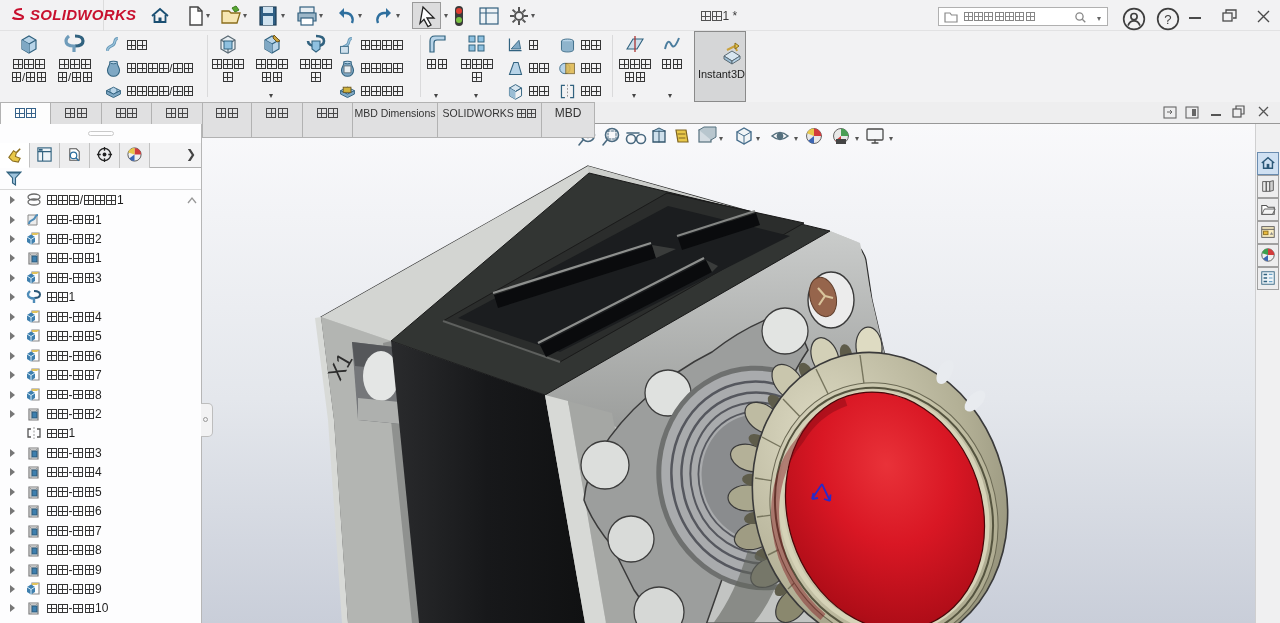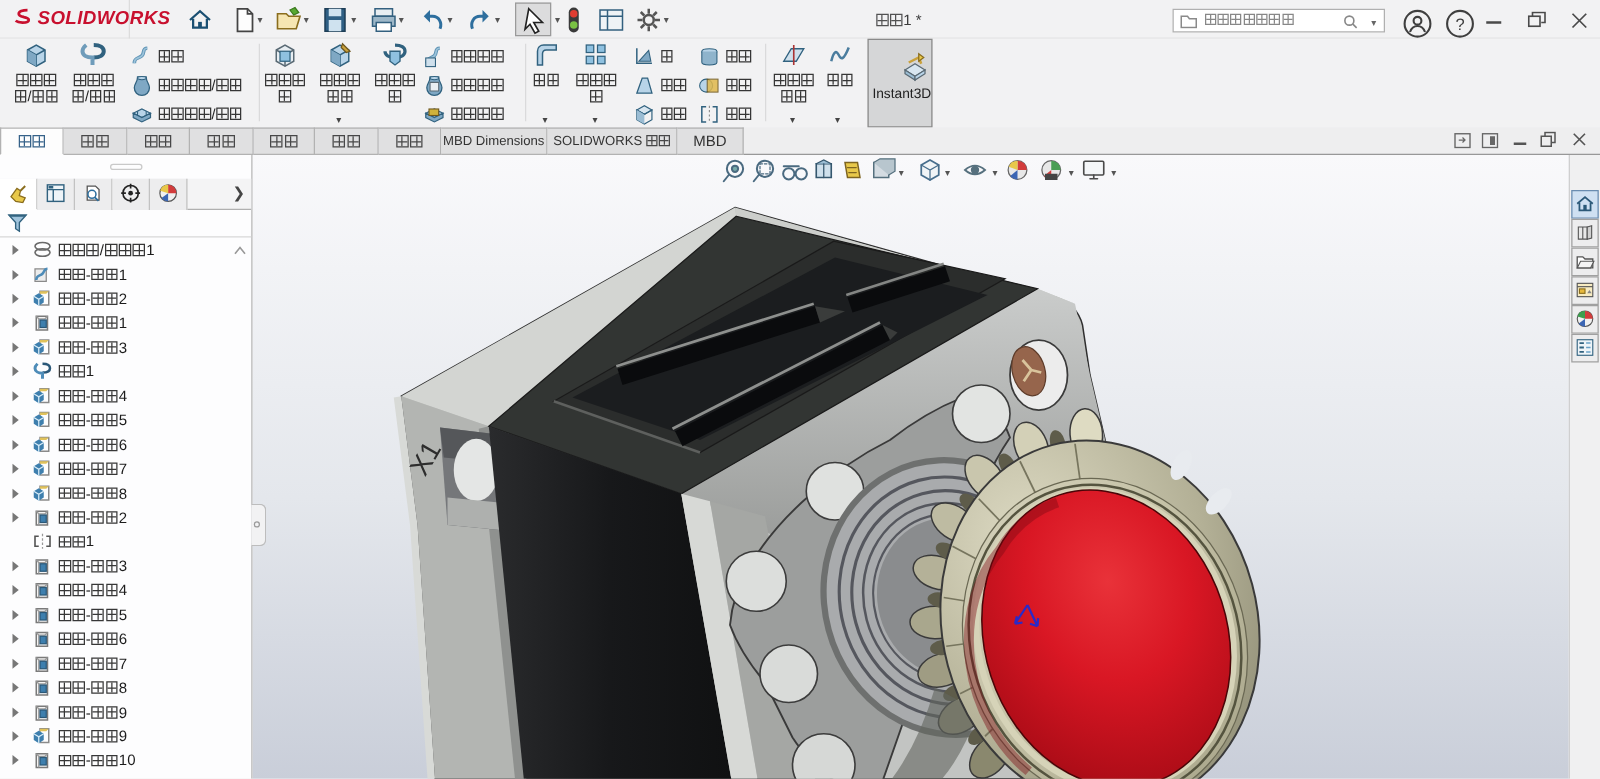--- a/index.html
+++ b/index.html
@@ -20,21 +20,21 @@
 
 #ribbon{position:absolute;top:31px;left:0;width:1280px;height:71px;background:#f2f2f3}
 #ribbon .rsep{position:absolute;top:4px;height:62px;width:1px;background:#dadadb}
 .rb{position:absolute;text-align:center;font-size:11.5px;color:#1d1d1d;line-height:13px}
 .rrow{position:absolute;font-size:11.5px;color:#1d1d1d;white-space:nowrap}
 .rrow svg{vertical-align:-6px;margin-right:3px}
 .darr{position:absolute;font-size:8px;color:#444}
 #i3d{position:absolute;left:694px;top:0px;width:52px;height:71px;background:#d5d6d7;border:1px solid #8a8a8a;text-align:right;font-size:11px;color:#222}
 
 #tabbar{position:absolute;top:102px;left:0;width:1280px;height:22px;background:#eeeeef;border-bottom:1px solid #989898}
-.tab{float:left;height:22px;white-space:nowrap;overflow:hidden;border:1px solid #b2b2b2;border-left:none;background:#e0e0e1;color:#333;text-align:center;font-size:12px;line-height:20px}
+.tab{float:left;height:36px;white-space:nowrap;overflow:hidden;border:1px solid #b2b2b2;border-left:none;background:#e0e0e1;color:#333;text-align:center;font-size:12px;line-height:20px}
 .tab.first{border-left:1px solid #b2b2b2}
 .tab.act{background:#fdfdfd;border-bottom:1px solid #fdfdfd;color:#1b4d7a}
 
 #lpanel{position:absolute;left:0;top:124px;width:202px;bottom:0;background:#fdfdfe;border-right:1px solid #b6b6b6}
 #ptabs{position:absolute;left:0;top:19px;width:201px;height:25px;border-bottom:1px solid #b0b0b0;background:#f4f4f5}
 .ptab{float:left;width:30px;height:25px;border-right:1px solid #c2c2c2;background:#ededee;text-align:center;padding-top:3px}
 .ptab.act{background:#fff;border-bottom:1px solid #fff}
 #filter{position:absolute;left:0;top:44px;width:201px;height:22px;border-bottom:1px solid #d8d8d8}
 .trow{position:absolute;left:0;width:200px;height:19px;font-size:12px;color:#1c1c1c;white-space:nowrap}
 .trow .ar{position:absolute;left:10px;top:5px;width:0;height:0;border-left:5px solid #777;border-top:4px solid transparent;border-bottom:4px solid transparent}

